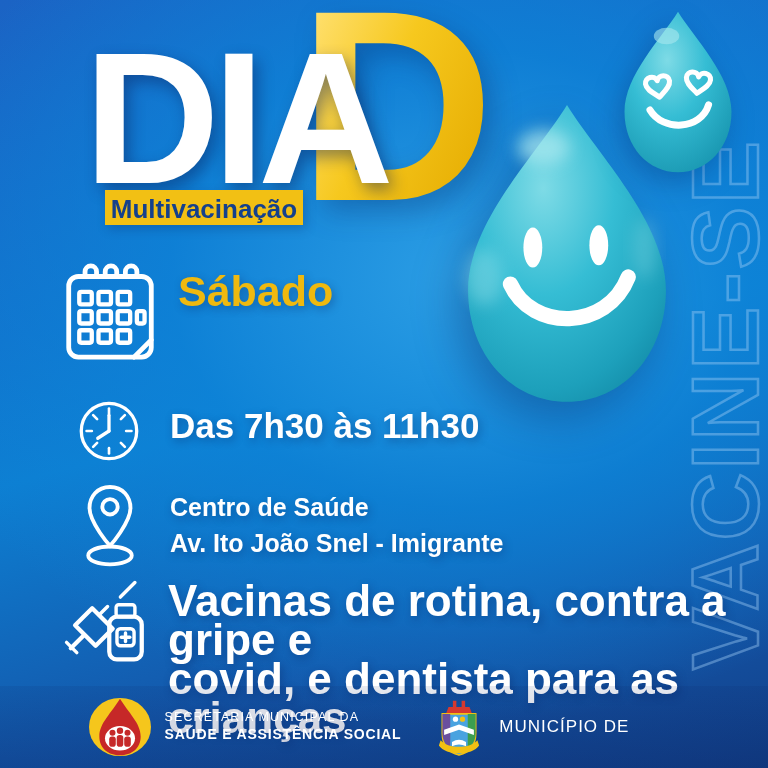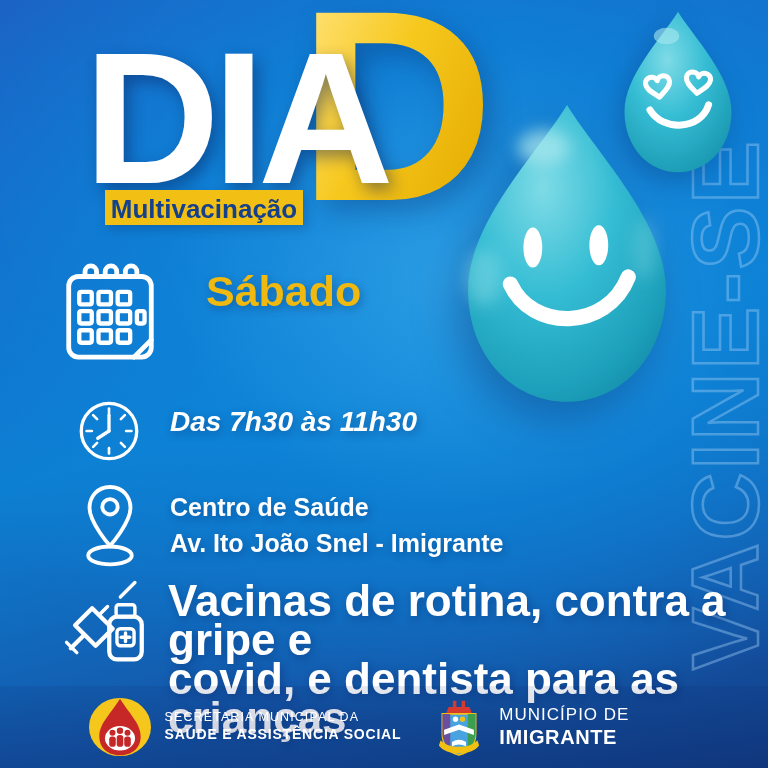--- a/index.html
+++ b/index.html
@@ -53,22 +53,22 @@
     filter:drop-shadow(-10px 16px 22px rgba(8,35,95,0.35)); }
   .drop-small{ position:absolute; left:610px; top:8px; width:136px; height:172px; z-index:1;
     filter:drop-shadow(-6px 10px 14px rgba(8,35,95,0.30)); }
   
   .icon{ position:absolute; }
   .ico-calendar{ left:62px; top:258px; width:96px; height:108px; }
   .ico-clock{ left:76px; top:398px; width:66px; height:66px; }
   .ico-pin{ left:78px; top:482px; width:64px; height:88px; }
   .ico-syringe{ left:56px; top:574px; width:98px; height:94px; }
   .txt{ position:absolute; color:#fff; font-weight:800; text-shadow:2px 3px 8px rgba(8,30,90,0.35); }
-  .txt-date{ left:178px; top:266px; font-size:43px; line-height:51px; color:#efb90f;margin-left:28px; }
-  .txt-time{ left:170px; top:406px; font-size:28px;font-style:italic; }
+  .txt-date{ left:178px; top:266px; font-size:43px; line-height:51px; color:#efb90f; }
+  .txt-time{ left:170px; top:406px; font-size:35px; }
   .txt-loc{ left:170px; top:489px; font-size:25px; line-height:36px; }
   .txt-serv{ left:168px; top:581px; font-size:44px; line-height:39px; }
   
   .footer-shade{ position:absolute; left:0; bottom:0; width:768px; height:82px;
     background:linear-gradient(180deg, rgba(9,30,92,0.10), rgba(9,30,92,0.26)); }
   .footer{
     position:absolute; left:0; bottom:0; width:716px; height:82px;
     display:flex; align-items:center; justify-content:center; gap:30px; z-index:5;
   }
   .logo-group{ display:flex; align-items:center; gap:12px; }
@@ -221,18 +221,17 @@
         <path d="M13,22 h9 v40 c-5,-4 -9,-10 -9,-18 Z" fill="#6a4f9e"></path>
         <path d="M51,22 h-9 v40 c5,-4 9,-10 9,-18 Z" fill="#3c9e4f"></path>
         <path d="M15,40 L32,34 L49,40 L49,46 L32,40 L15,46 Z" fill="#ffffff"></path>
         <circle cx="28" cy="28" r="3" fill="#ffffff"></circle>
         <circle cx="36" cy="28" r="3" fill="#f2c013"></circle>
         <path d="M24,54 q8,-5 16,0 l0,5 q-8,-4 -16,0 Z" fill="#ffffff"></path>
         <path d="M9,58 C17,70 47,70 55,58 L53,52 C45,62 19,62 11,52 Z" fill="#f2c013"></path>
       </svg>
       <div class="logo-text">
         <div class="m1">MUNICÍPIO DE</div>
-        <div class="m2">IMIGRANTE</div>
       </div>
     </div>
   </div>
 
 </div>
 
 </body></html>

